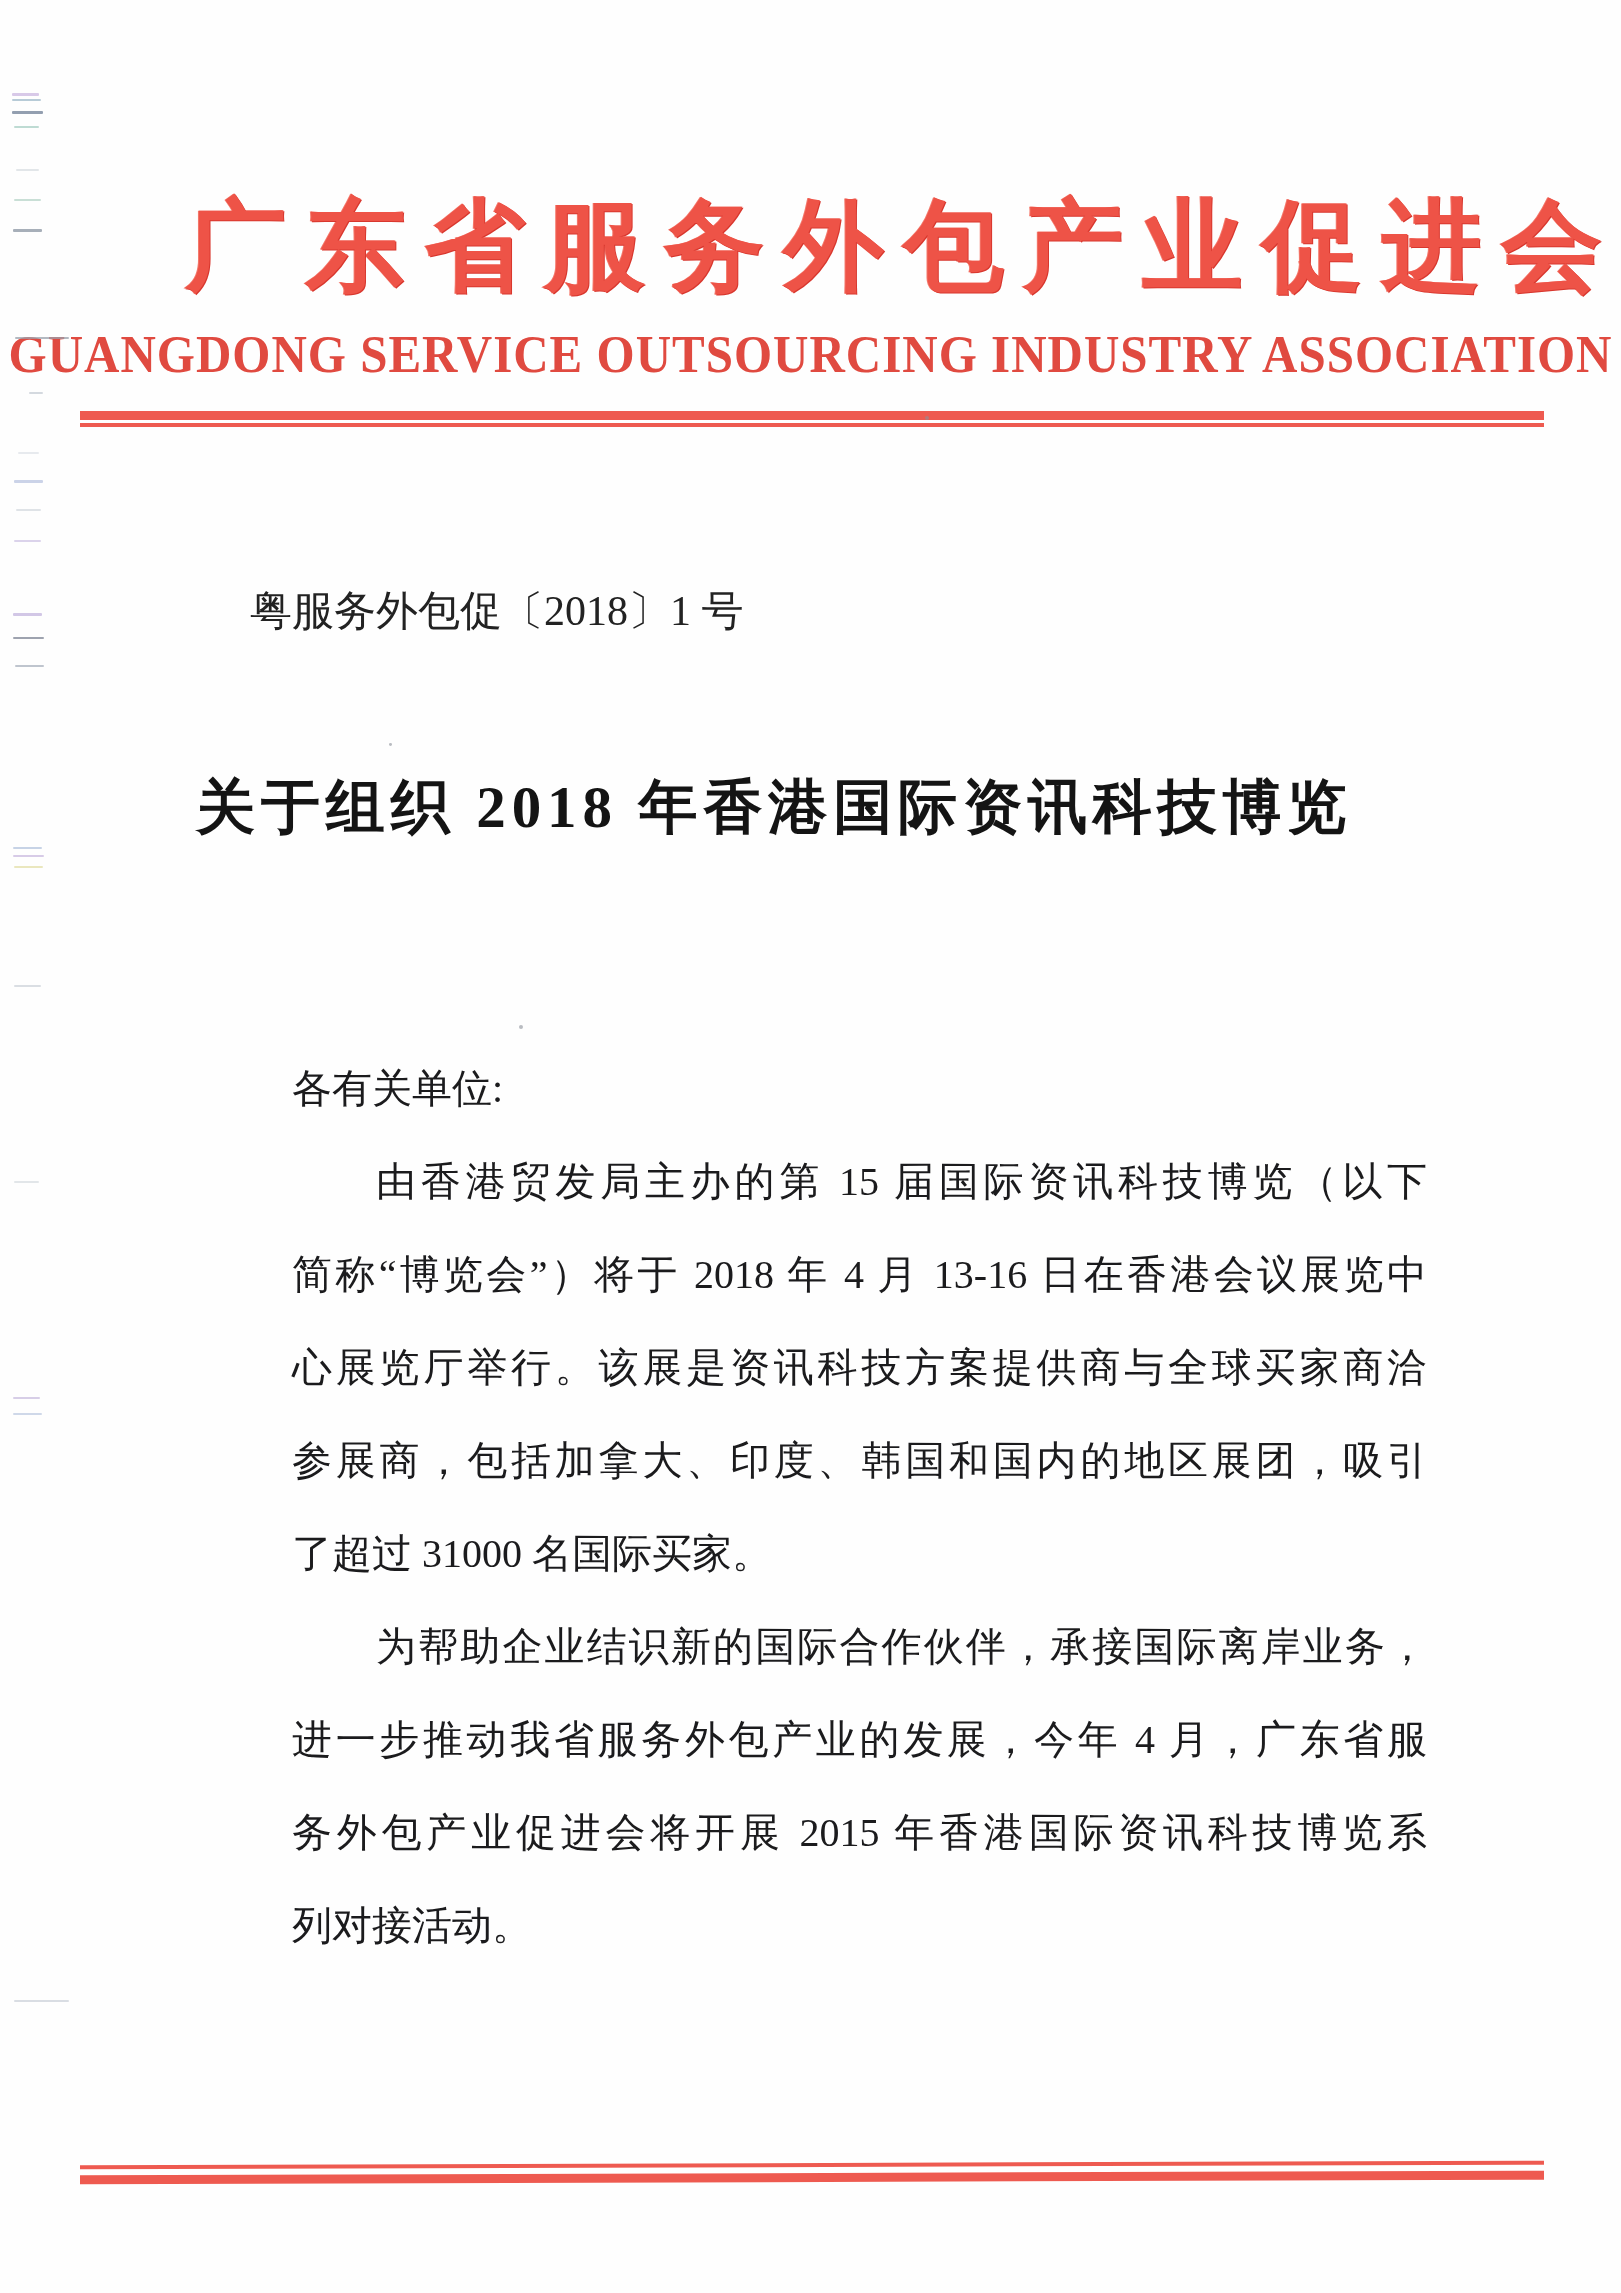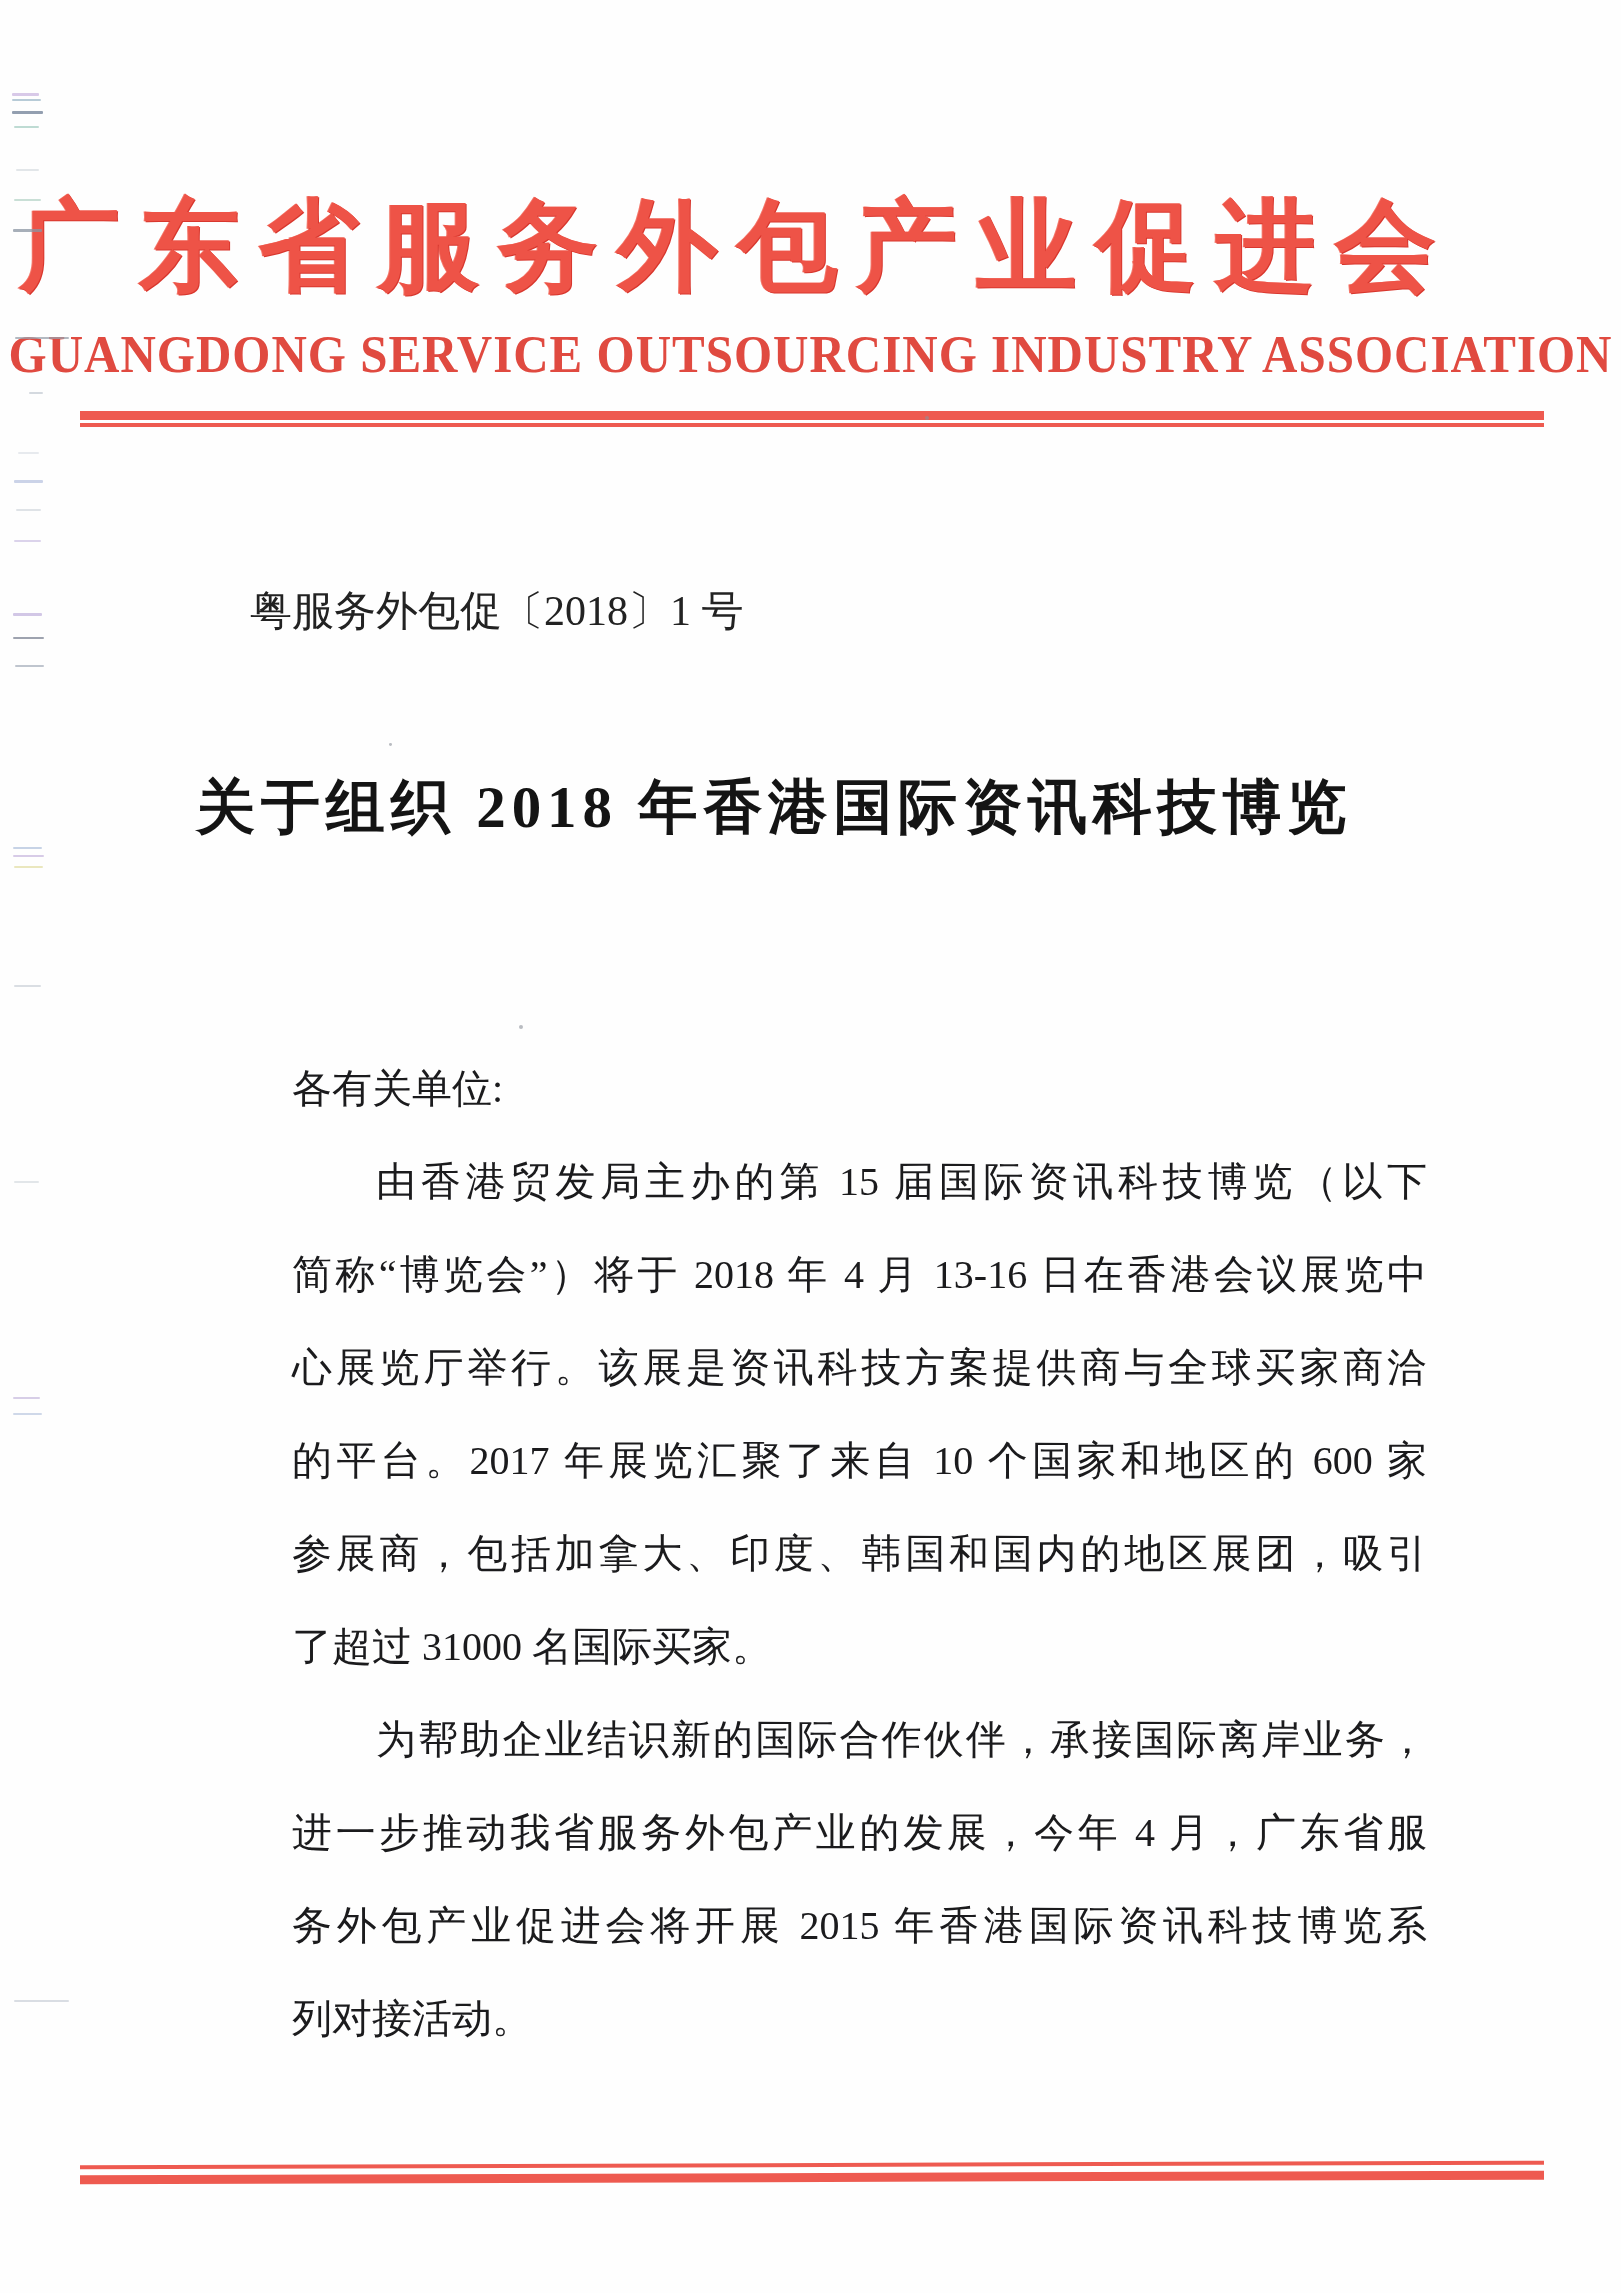--- a/index.html
+++ b/index.html
@@ -7,21 +7,21 @@
     position:relative;
     width:1621px;height:2294px;
     background:#fefefe;
     overflow:hidden;
     font-family:"Liberation Serif","DejaVu Serif",serif;
     color:#1d1d1f;
   }
   
   .org-cn{
     position:absolute;left:0;top:184px;width:1621px;height:125px;
-    line-height:125px;text-align:left;
+    line-height:125px;text-align:right;
     font-size:100px;font-weight:bold;
     letter-spacing:19.6px;text-indent:19.6px;
     color:#ee5347;
     text-shadow:1px 1px 0 #d8372e, -1px 0 0 #f4796c;
     white-space:nowrap;
   }
   .org-en{
     position:absolute;left:0;top:323px;width:1621px;height:63px;
     line-height:63px;text-align:center;
     font-size:49px;font-weight:bold;
@@ -82,21 +82,20 @@
 
   <div class="doc-title">
     <div>关于组织 2018 年香港国际资讯科技博览</div>
   </div>
 
   <div class="body-block">
     <div class="line plain">各有关单位:</div>
     <div class="line indent">由香港贸发局主办的第 15 届国际资讯科技博览（以下</div>
     <div class="line">简称“博览会”）将于 2018 年 4 月 13-16 日在香港会议展览中</div>
     <div class="line">心展览厅举行。该展是资讯科技方案提供商与全球买家商洽</div>
-    <div class="line">的平台。2017 年展览汇聚了来自 10 个国家和地区的 600 家</div>
     <div class="line">参展商，包括加拿大、印度、韩国和国内的地区展团，吸引</div>
     <div class="line plain">了超过 31000 名国际买家。</div>
     <div class="line indent">为帮助企业结识新的国际合作伙伴，承接国际离岸业务，</div>
     <div class="line">进一步推动我省服务外包产业的发展，今年 4 月，广东省服</div>
     <div class="line">务外包产业促进会将开展 2015 年香港国际资讯科技博览系</div>
     <div class="line plain">列对接活动。</div>
   </div>
 
   <div class="rule rule-bot-thin"></div>
   <div class="rule rule-bot-thick"></div>

